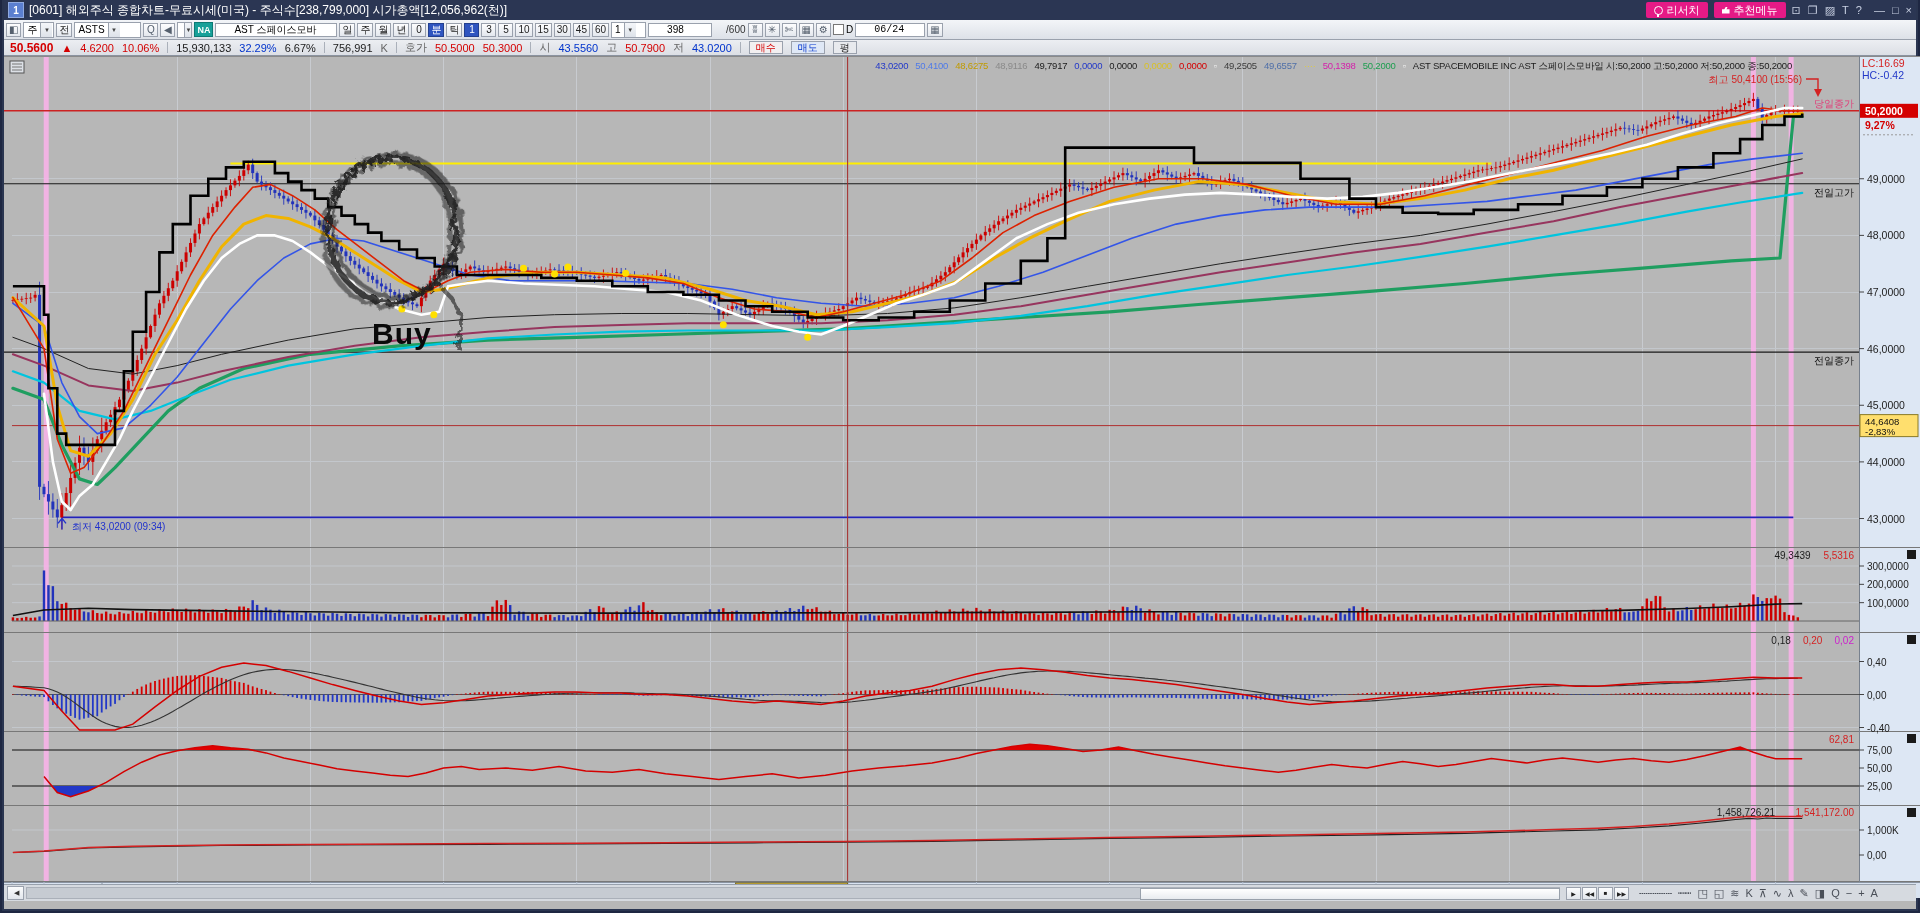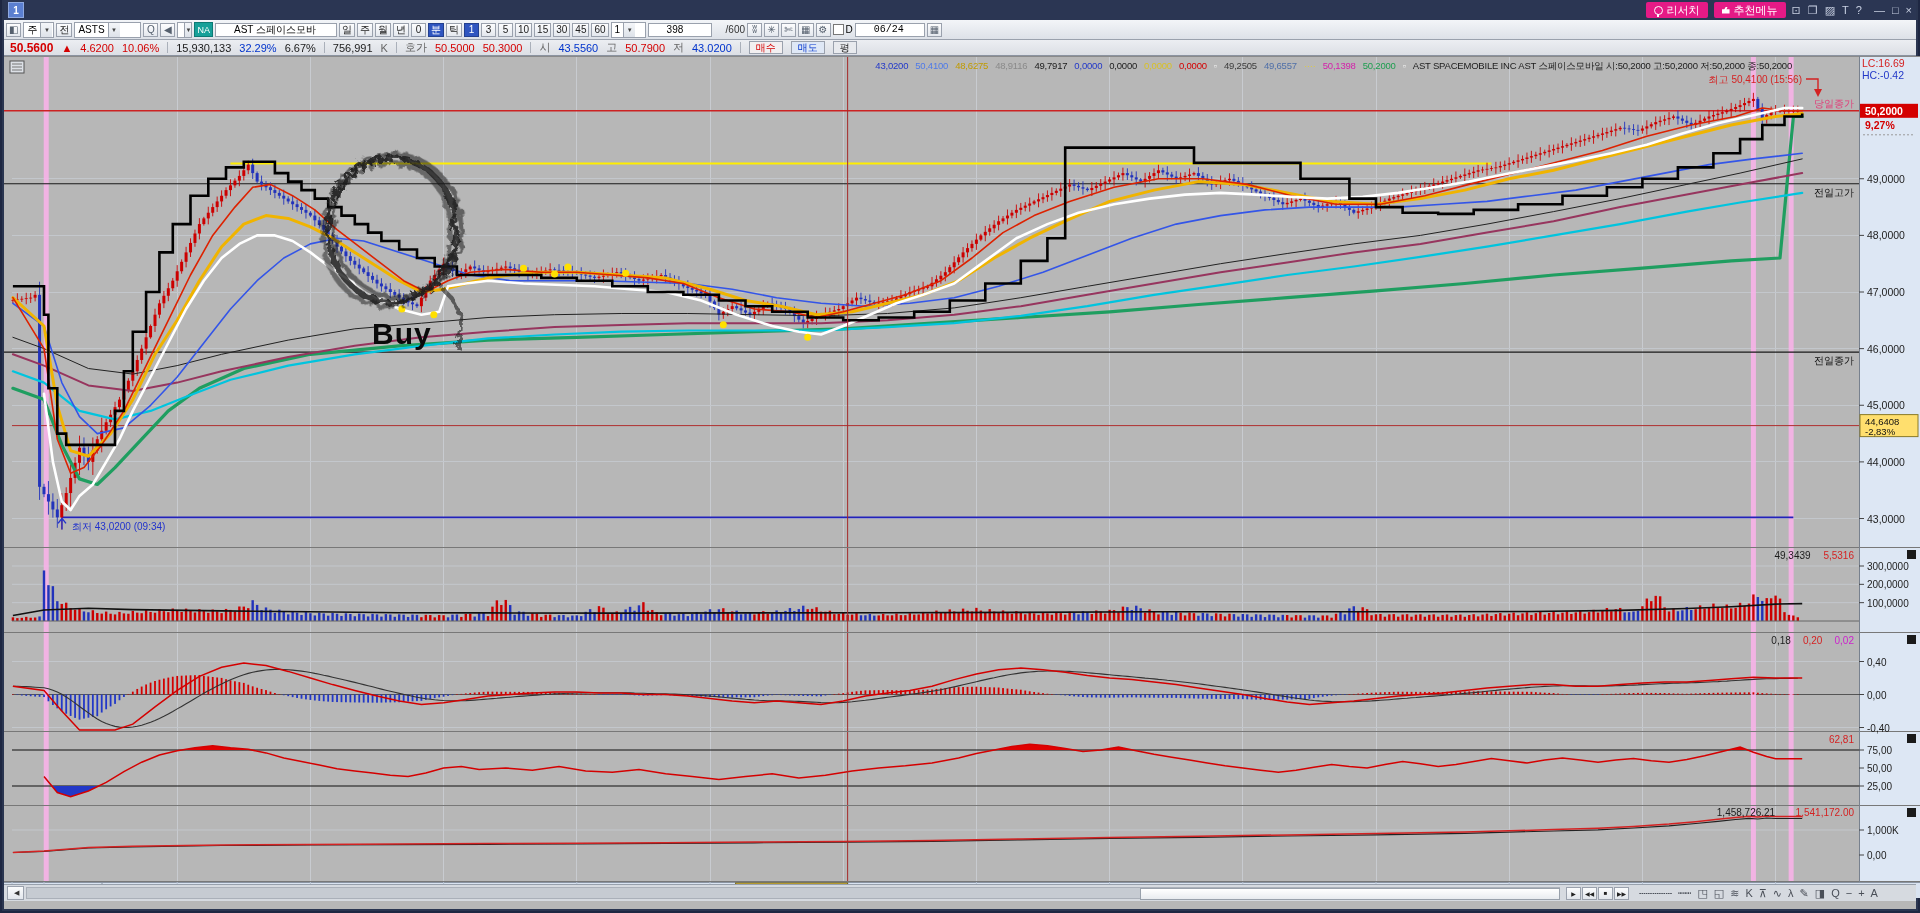--- a/index.html
+++ b/index.html
@@ -18,21 +18,21 @@
   .sysicons span,.frameicons span{cursor:pointer;}
   .frameicons{margin-left:6px;}
   
   .toolbar{height:17px;background:linear-gradient(#f3f5f8,#dde1e8);border-bottom:1px solid #9aa1ad;display:flex;align-items:center;padding:1px 2px;gap:2px;}
   .tbtn{height:14px;min-width:15px;font-size:10px;line-height:12px;background:linear-gradient(#fdfdfe,#e4e8ee);border:1px solid #9aa1ad;padding:0 2px;color:#222;cursor:pointer;font-family:inherit;}
   .tbtn.active{background:#2f55c0;color:#fff;border-color:#23408f;}
   .tbtn.iconb{color:#55606e;}
   .combo{height:14px;background:#fff;border:1px solid #9aa1ad;display:inline-flex;align-items:center;font-size:10px;padding-left:3px;cursor:pointer;}
   .carr{width:11px;height:100%;background:linear-gradient(#f4f6f9,#dde2e9);border-left:1px solid #9aa1ad;font-size:6px;color:#444;display:inline-flex;align-items:center;justify-content:center;margin-left:3px;}
   .field{height:12px;background:#fff;border:1px solid #9aa1ad;font-size:10px;padding:0 18px;display:inline-flex;align-items:center;white-space:nowrap;overflow:hidden;}
-  .badge-na{height:13px;background:#17a099;color:#fff;font-size:9px;font-weight:normal;display:inline-flex;align-items:center;padding:0 2px;border:1px solid #0d7a74;}
+  .badge-na{height:13px;background:#17a099;color:#fff;font-size:9px;font-weight:bold;display:inline-flex;align-items:center;padding:0 2px;border:1px solid #0d7a74;}
   .tlabel{font-size:10px;color:#333;margin-left:12px;}
   .check{display:inline-flex;align-items:center;font-size:10px;gap:2px;cursor:pointer;}
   .check .box{width:9px;height:9px;background:#fff;border:1px solid #777;}
   
   .quotebar{height:15px;background:linear-gradient(#eceef2,#dcdfe5);border-bottom:1px solid #8b93a0;display:flex;align-items:center;font-size:11px;padding:0 6px;gap:8px;}
   .qsep{width:1px;height:11px;background: #aab0ba;}
   .qv{white-space:nowrap;}
   .qv.red{color:#d40000;} .qv.blue{color:#0033cc;} .qv.dark{color:#1a1a1a;} .qv.dim{color:#666;}
   .qv.big{font-weight:bold;font-size:12px;}
   .qbtn{height:13px;font-size:10px;border:1px solid #9aa1ad;padding:0 6px;cursor:pointer;font-family:inherit;line-height:11px;}
@@ -47,20 +47,21 @@
   .bb-btns button{width:15px;height:13px;font-size:6px;border:1px solid #9aa1ad;background:linear-gradient(#fbfcfd,#e2e6ec);color:#222;cursor:pointer;padding:0;font-family:inherit;}
   .bb-tools{display:flex;gap:6px;margin-left:10px;font-size:11px;color:#4a4f58;}
   .bb-tools span{cursor:pointer;}
 </style>
 </head>
 <body>
 
 <div id="app">
   <div class="titlebar">
     <span class="tb-badge">1</span>
+    <span class="tb-title">[0601] 해외주식 종합차트-무료시세(미국) - 주식수[238,799,000] 시가총액[12,056,962(천)]</span>
     <div class="tb-right">
       <button class="pinkbtn">
           <span class="ic-bulb"></span>
           <span>리서치</span>
         </button>
       <button class="pinkbtn">
           <span class="ic-thumb"></span>
           <span>추천메뉴</span>
         </button>
       <span class="sysicons" id="sysicons">

